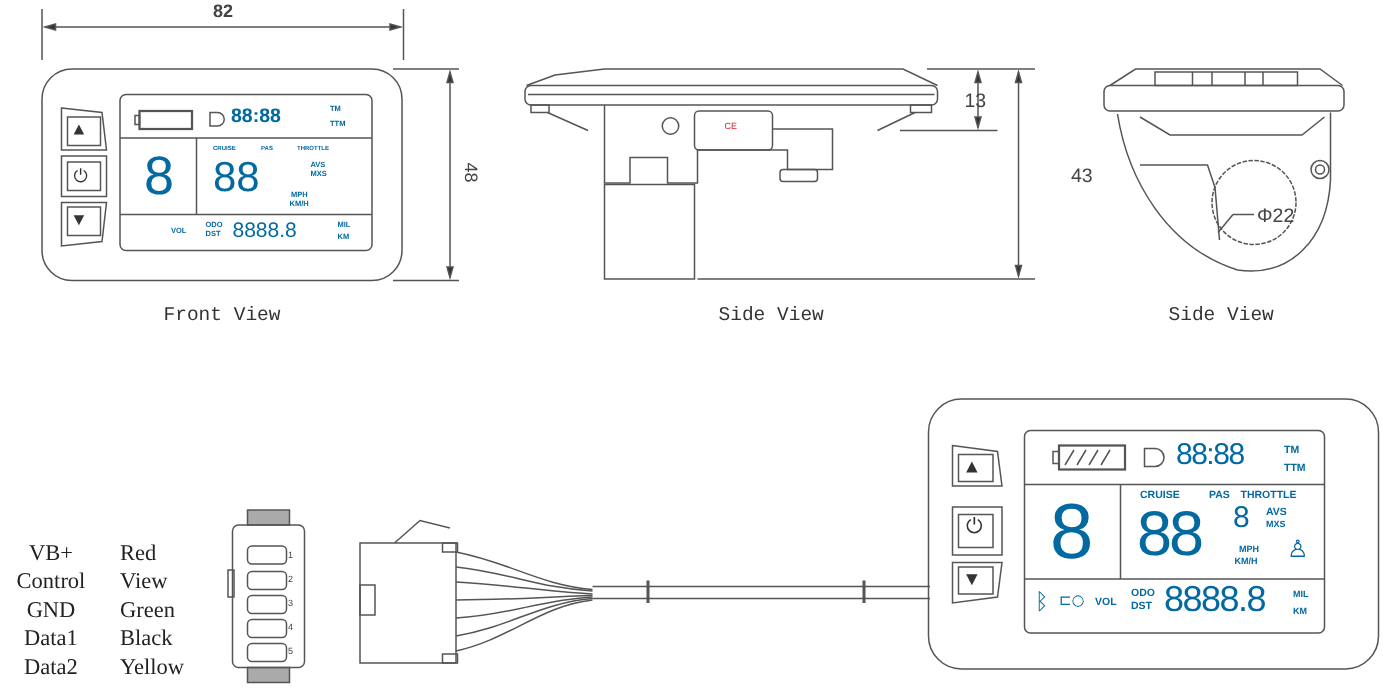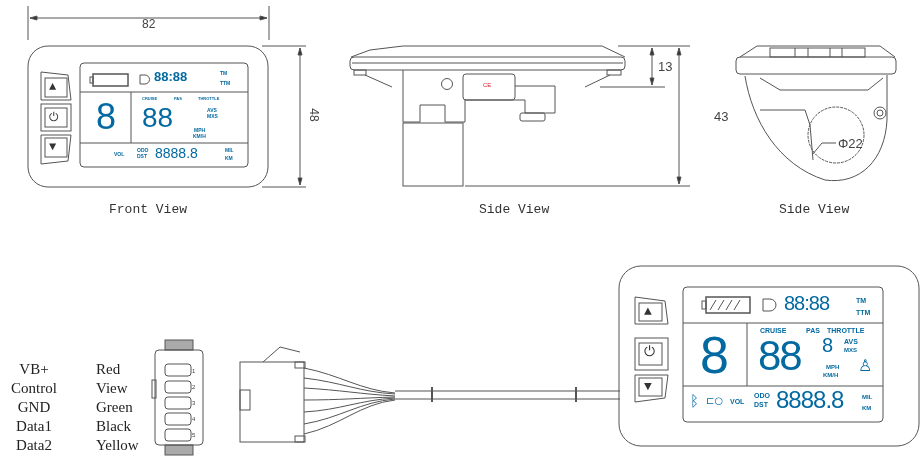--- a/index.html
+++ b/index.html
@@ -125,21 +125,21 @@
     <line x1="683" y1="323" x2="883" y2="323"></line>
     <line x1="683" y1="386" x2="883" y2="386"></line>
     <line x1="747" y1="323" x2="747" y2="386"></line>
     <rect x="706" y="297" width="44" height="16" stroke-width="1.5"></rect>
     <rect x="702" y="301" width="4" height="8"></rect>
     <path d="M710 310 L716 300 M718 310 L724 300 M726 310 L732 300 M734 310 L740 300"></path>
     <path d="M763 299 h7 a6 6 0 0 1 0 12 h-7 z"></path>
   </g>
 </svg>
 
-<div class="dim" style="left:142px;top:17px;">82</div>
+<div class="dim" style="left:142px;top:0;font-weight:bold;">82</div>
 <div class="dim" style="left:307px;top:108px;transform:rotate(90deg);">48</div>
 
 <div style="position:absolute;left:49px;top:80px;font-size:12px;">▲</div>
 <div style="position:absolute;left:49px;top:110px;font-size:12px;font-family:'DejaVu Sans',sans-serif;">⏻</div>
 <div style="position:absolute;left:49px;top:140px;font-size:12px;">▼</div>
 
 <div class="lcd-txt" style="left:154px;top:69px;font-size:13px;">88:88</div>
 <div class="lcd-txt" style="left:220px;top:70px;font-size:5px;">TM</div>
 <div class="lcd-txt" style="left:220px;top:80px;font-size:5px;">TTM</div>
 <div class="lcd-txt" style="left:96px;top:96px;font-size:36px;font-weight:normal;">8</div>
@@ -154,35 +154,35 @@
 <div class="lcd-txt" style="left:114px;top:151px;font-size:5px;">VOL</div>
 <div class="lcd-txt" style="left:137px;top:147px;font-size:5px;">ODO</div>
 <div class="lcd-txt" style="left:137px;top:153px;font-size:5px;">DST</div>
 <div class="lcd-txt" style="left:155px;top:145px;font-size:14px;font-weight:normal;">8888.8</div>
 <div class="lcd-txt" style="left:225px;top:147px;font-size:5px;">MIL</div>
 <div class="lcd-txt" style="left:225px;top:155px;font-size:5px;">KM</div>
 
 <div class="caption" style="left:109px;top:202px;">Front View</div>
 
 <div class="red" style="left:483px;top:82px;">CE</div>
-<div class="dim" style="left:658px;top:59px;font-size:13px;">13</div>
+<div class="dim" style="left:643px;top:59px;font-size:13px;">13</div>
 <div class="dim" style="left:670px;top:109px;font-size:13px;background:#fff;margin-left:44px;">43</div>
 <div class="caption" style="left:479px;top:202px;">Side View</div>
 
 <div class="dim" style="left:838px;top:136px;font-size:13px;">Φ22</div>
 <div class="caption" style="left:779px;top:202px;">Side View</div>
 
 <div class="wire-label" style="left:0;top:360px;width:68px;text-align:center;">
   <div>VB+</div>
   <div>Control</div>
   <div>GND</div>
   <div>Data1</div>
   <div>Data2</div>
 </div>
-<div class="wire-label" style="left:96px;top:360px;">
+<div class="wire-label" style="left:80px;top:360px;">
   <div>Red</div>
   <div>View</div>
   <div>Green</div>
   <div>Black</div>
   <div>Yellow</div>
 </div>
 <div style="position:absolute;left:192px;top:363px;font-size:6px;line-height:16px;font-family:'Liberation Sans',sans-serif;color:#444;">
   <div>1</div>
   <div>2</div>
   <div>3</div>

